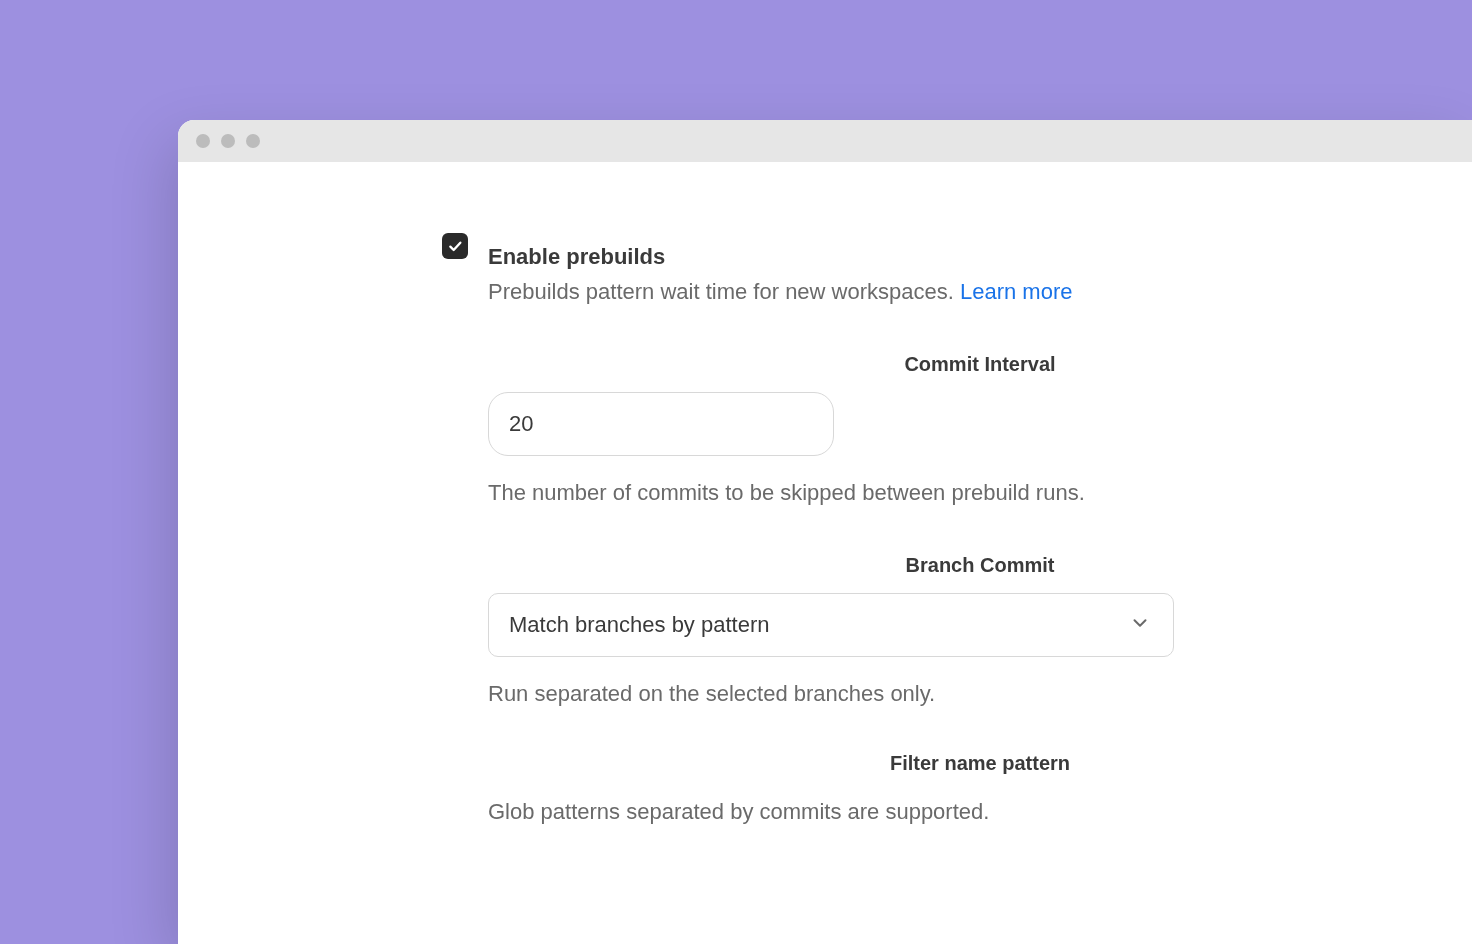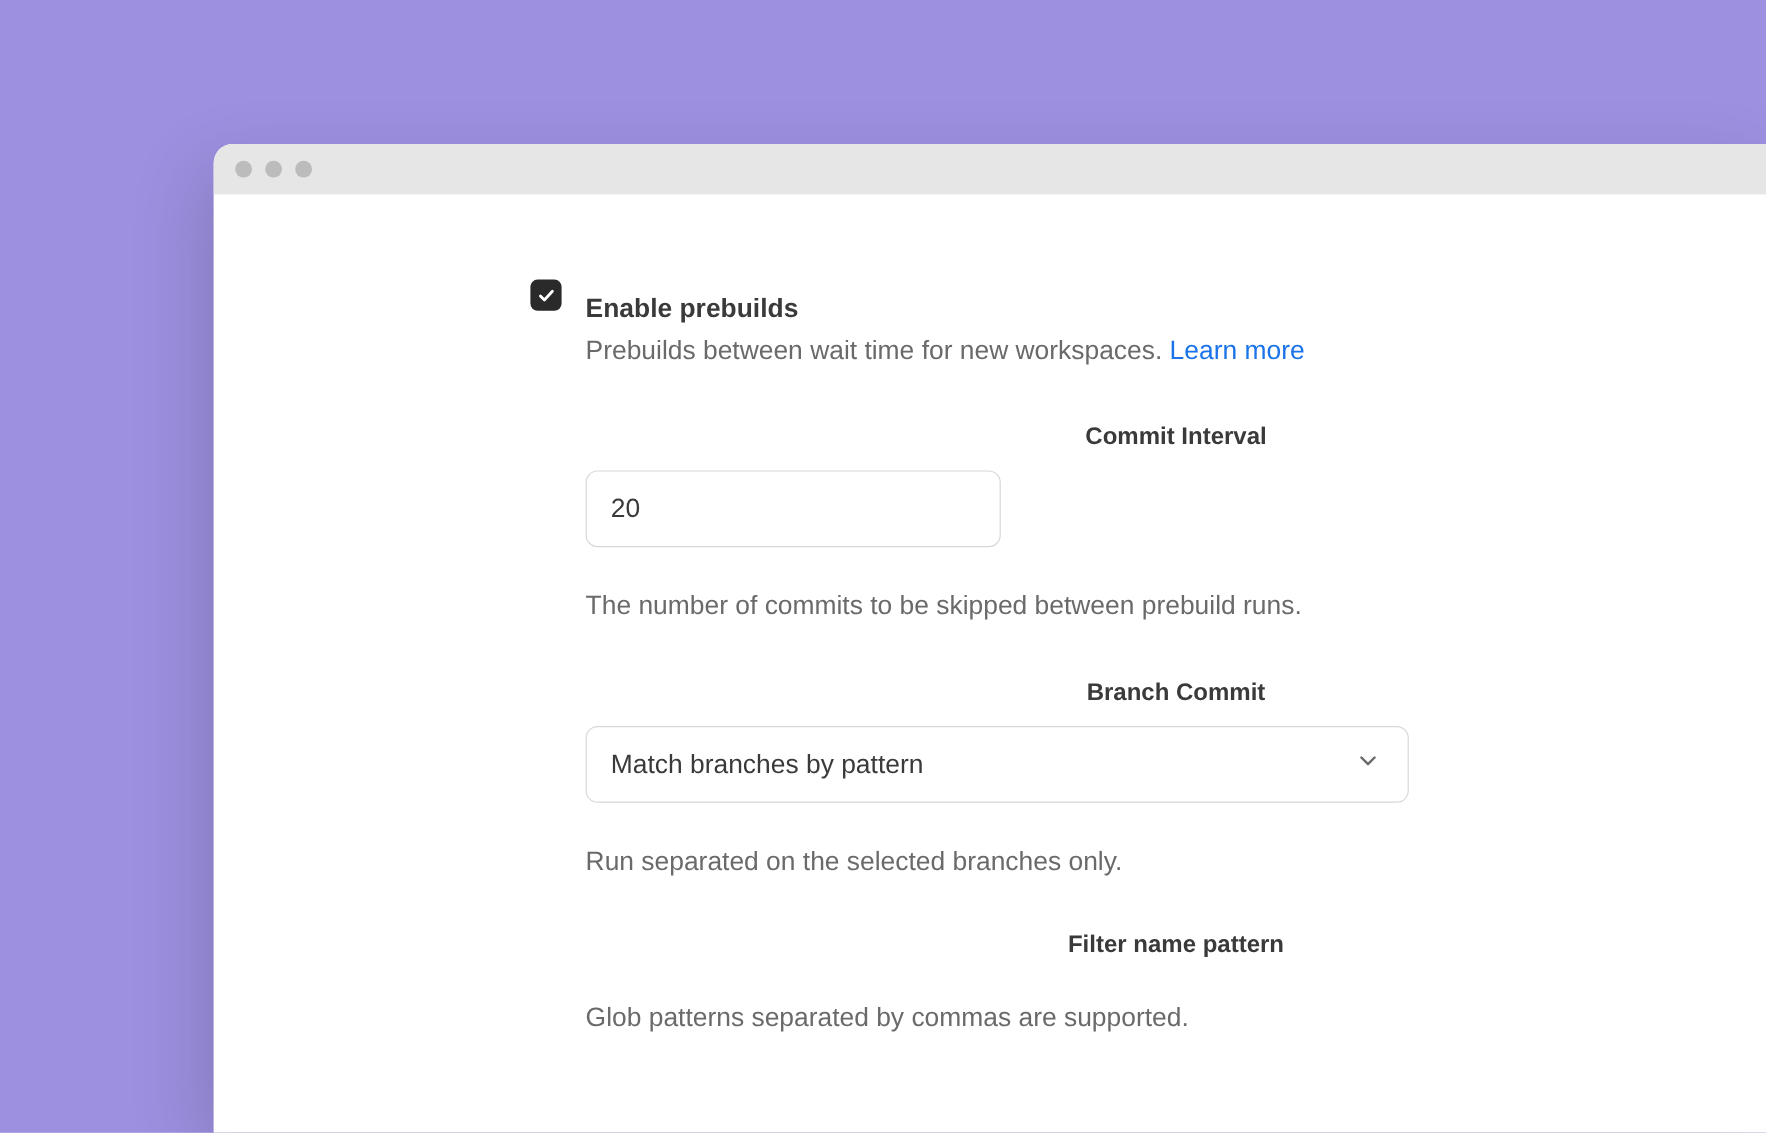--- a/index.html
+++ b/index.html
@@ -84,21 +84,21 @@
     font-size: 20px;
     font-weight: 700;
     color: #3a3a3a;
     margin-bottom: 16px;
     text-align: center;
   }
   .text-input {
     width: 346px;
     height: 64px;
     border: 1px solid #d8d8d8;
-    border-radius: 10px;
+    border-radius: 20px;
     font-size: 22px;
     color: #3a3a3a;
     padding: 0 20px;
     font-family: inherit;
     outline: none;
   }
   .select-widget {
     width: 686px;
     height: 64px;
     border: 1px solid #d8d8d8;
@@ -110,21 +110,21 @@
     cursor: pointer;
   }
   .select-value {
     font-size: 22px;
     color: #3a3a3a;
   }
   .chevron svg { width: 22px; height: 22px; }
   .help-text {
     font-size: 22px;
     color: #6a6a6a;
-    margin-top: 34px;
+    margin-top: 22px;
     line-height: 1.35;
   }
 </style>
 </head>
 <body>
 
 <div class="window">
   <div class="titlebar">
     <div class="traffic-light"></div>
     <div class="traffic-light"></div>
@@ -135,21 +135,21 @@
 
     <div class="row-enable">
       <div class="checkbox">
         <svg viewBox="0 0 24 24" fill="none" stroke="#ffffff" stroke-width="3.5" stroke-linecap="round" stroke-linejoin="round">
           <polyline points="5 13 10 18 20 7"></polyline>
         </svg>
       </div>
       <div class="enable-text">
         <div class="enable-title">Enable prebuilds</div>
         <div class="enable-desc">
-          <span>Prebuilds between wait time for new workspaces. </span><a href="#">Learn more</a>
+          <span>Prebuilds pattern wait time for new workspaces. </span><a href="#">Learn more</a>
         </div>
       </div>
     </div>
 
     <div class="form-group">
       <div class="field-label">Commit Interval</div>
       <input class="text-input" type="text" value="20" style="">
       <div class="help-text">The number of commits to be skipped between prebuild runs.</div>
     </div>
 
@@ -161,17 +161,17 @@
           <svg viewBox="0 0 24 24" fill="none" stroke="#6a6a6a" stroke-width="2.2" stroke-linecap="round" stroke-linejoin="round">
             <polyline points="6 9 12 15 18 9"></polyline>
           </svg>
         </span>
       </div>
       <div class="help-text">Run separated on the selected branches only.</div>
     </div>
 
     <div class="form-group tight">
       <div class="field-label">Filter name pattern</div>
-      <div class="help-text">Glob patterns separated by commas are supported.</div>
+      <div class="help-text">Glob patterns separated by commits are supported.</div>
     </div>
 
   </div>
 </div>
 
 </body></html>

